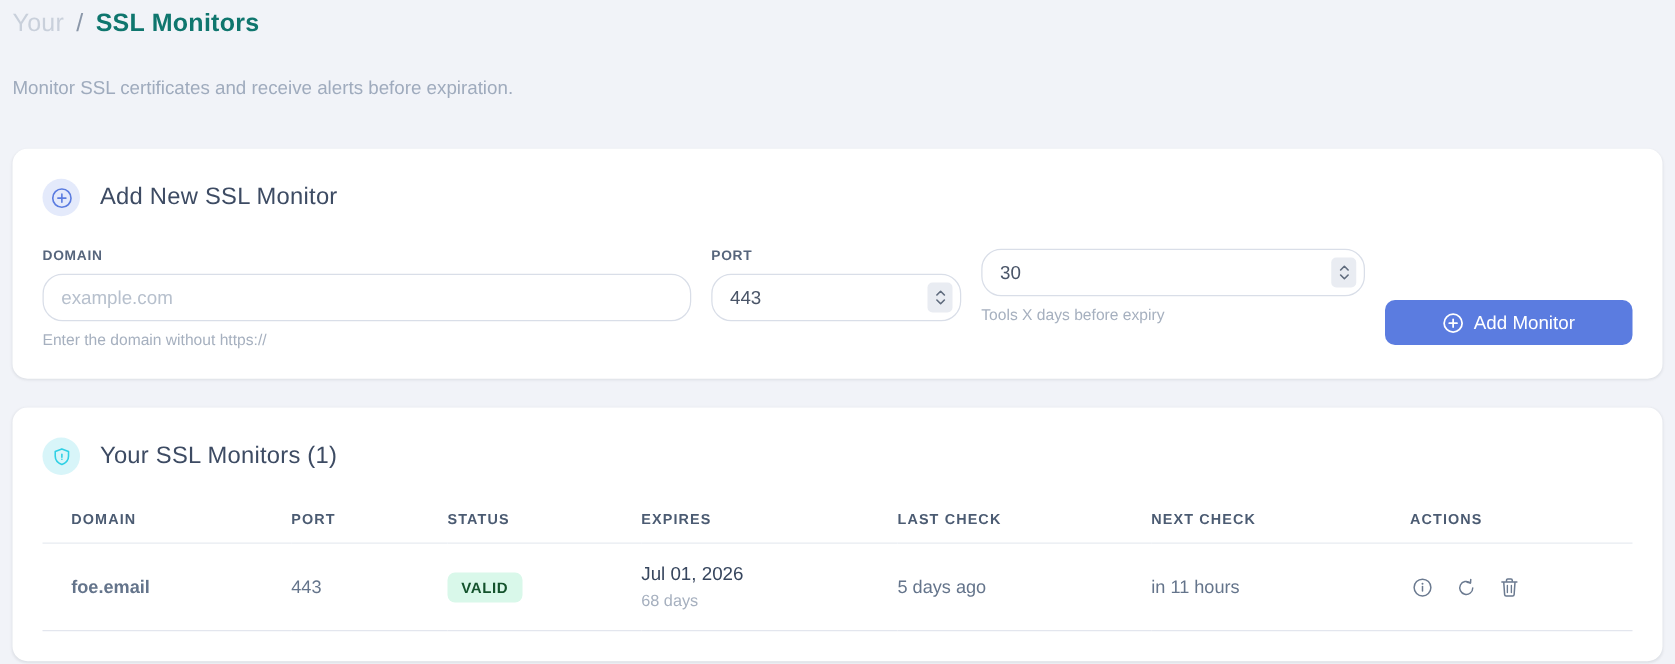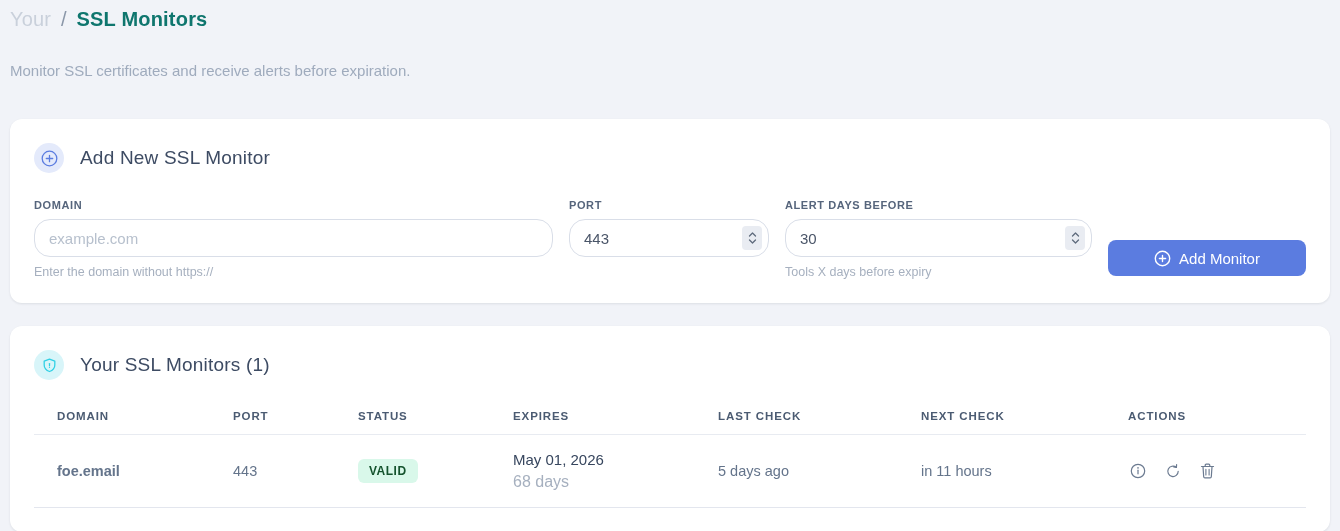--- a/index.html
+++ b/index.html
@@ -94,21 +94,21 @@
   .monitors th.c5, .monitors td.c5 { width: 203px; }
   .monitors th.c6, .monitors td.c6 { width: 207px; }
   .monitors th.c7, .monitors td.c7 { width: auto; }
   .cell-domain { font-weight: 700; color: #334155; font-size: 15px; }
   .status-pill {
     display: inline-block; background: #d9f8ea; color: #14532d;
     font-size: 12px; font-weight: 700; letter-spacing: 0.5px;
     padding: 5px 11px; border-radius: 6px;
   }
   .expires-date { color: #37465e; font-size: 15px; }
-  .expires-days { color: #a6b0bf; font-size: 16px; margin-top: 5px; }
+  .expires-days { color: #a6b0bf; font-size: 13px; margin-top: 5px; }
   .next-check { color: #5b7ce0; }
   .actions { display: flex; align-items: center; gap: 15px; }
   .action-btn { background: none; border: none; padding: 2px; cursor: pointer; line-height: 0; }
 </style>
 </head>
 <body>
 
 <div class="page">
 
   <div class="breadcrumb">
@@ -143,21 +143,20 @@
           <span class="spinner">
             <svg width="9" height="14" viewBox="0 0 9 14">
                 <path d="M1.5 5 4.5 2l3 3" fill="none" stroke="#5f6b7d" stroke-width="1.3" stroke-linecap="round" stroke-linejoin="round"></path>
                 <path d="M1.5 9l3 3 3-3" fill="none" stroke="#5f6b7d" stroke-width="1.3" stroke-linecap="round" stroke-linejoin="round"></path>
               </svg>
           </span>
         </div>
       </div>
 
       <div class="field field-alert">
-        <label class="field-label">ALERT DAYS BEFORE</label>
         <div class="num-wrap">
           <input type="number" class="text-input" value="30" style="">
           <span class="spinner">
             <svg width="9" height="14" viewBox="0 0 9 14">
                 <path d="M1.5 5 4.5 2l3 3" fill="none" stroke="#5f6b7d" stroke-width="1.3" stroke-linecap="round" stroke-linejoin="round"></path>
                 <path d="M1.5 9l3 3 3-3" fill="none" stroke="#5f6b7d" stroke-width="1.3" stroke-linecap="round" stroke-linejoin="round"></path>
               </svg>
           </span>
         </div>
         <div class="helper-text">Tools X days before expiry</div>
@@ -200,21 +199,21 @@
         </tr>
       </thead>
       <tbody>
         <tr>
           <td class="c1 cell-domain">foe.email</td>
           <td class="c2">443</td>
           <td class="c3">
             <span class="status-pill">VALID</span>
           </td>
           <td class="c4">
-            <div class="expires-date">May 01, 2026</div>
+            <div class="expires-date">Jul 01, 2026</div>
             <div class="expires-days">68 days</div>
           </td>
           <td class="c5">5 days ago</td>
           <td class="c6 next-check">in 11 hours</td>
           <td class="c7">
             <div class="actions">
               <button class="action-btn">
                 <svg width="16" height="16" viewBox="0 0 16 16">
                     <circle cx="8" cy="8" r="6.7" fill="none" stroke="#6b7a90" stroke-width="1.2"></circle>
                     <path d="M8 7.2v3.6" stroke="#6b7a90" stroke-width="1.2" stroke-linecap="round"></path>

